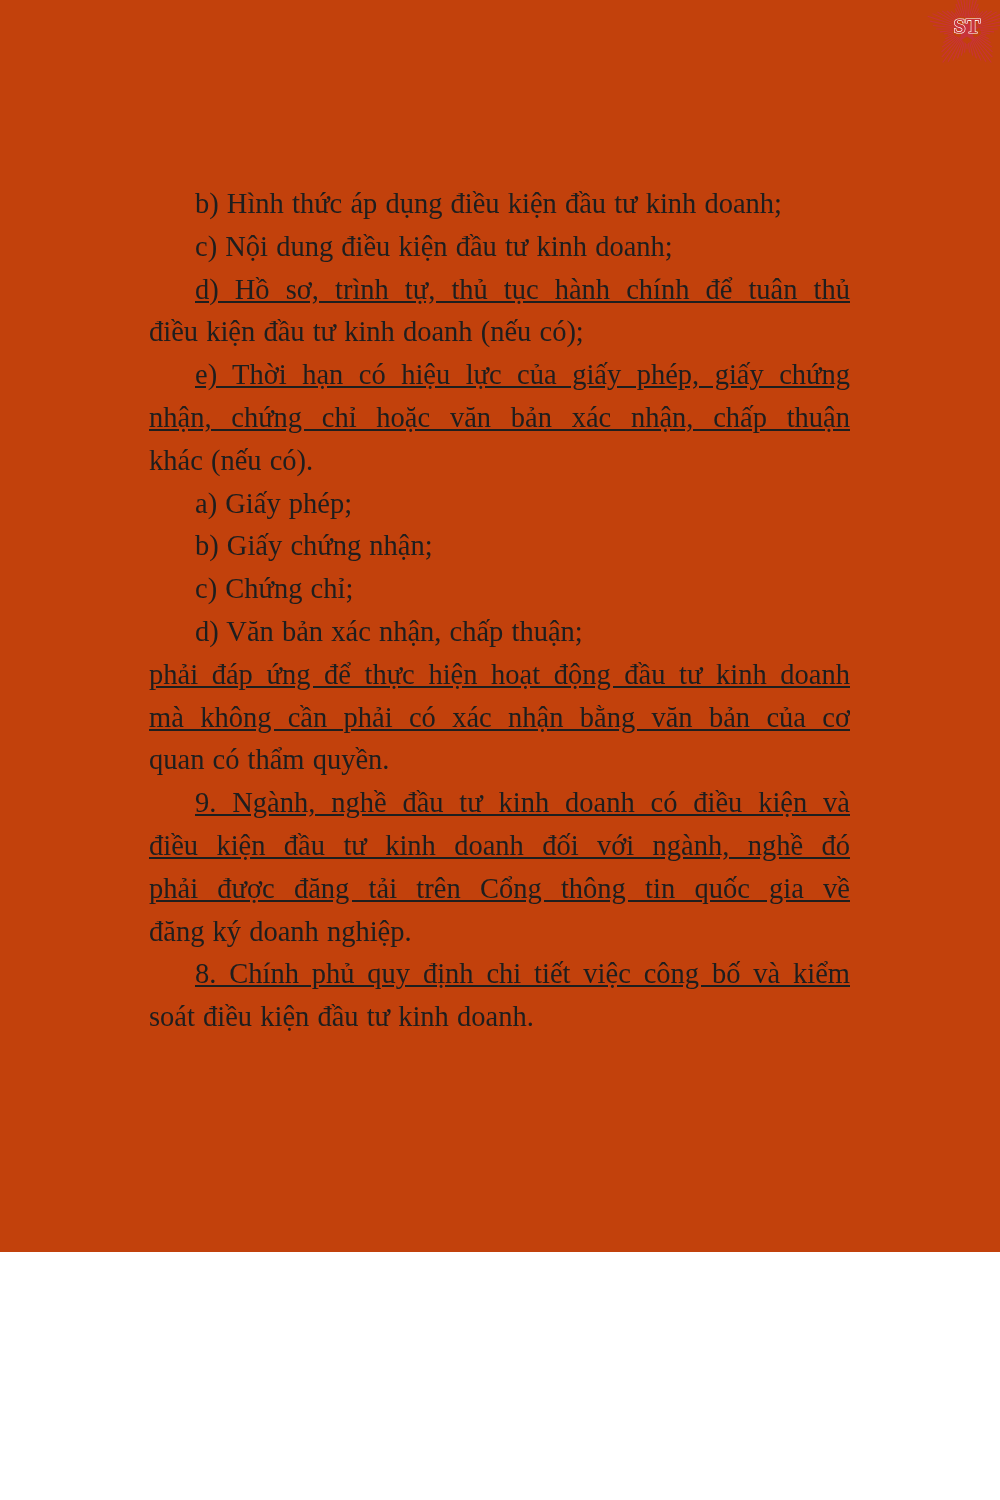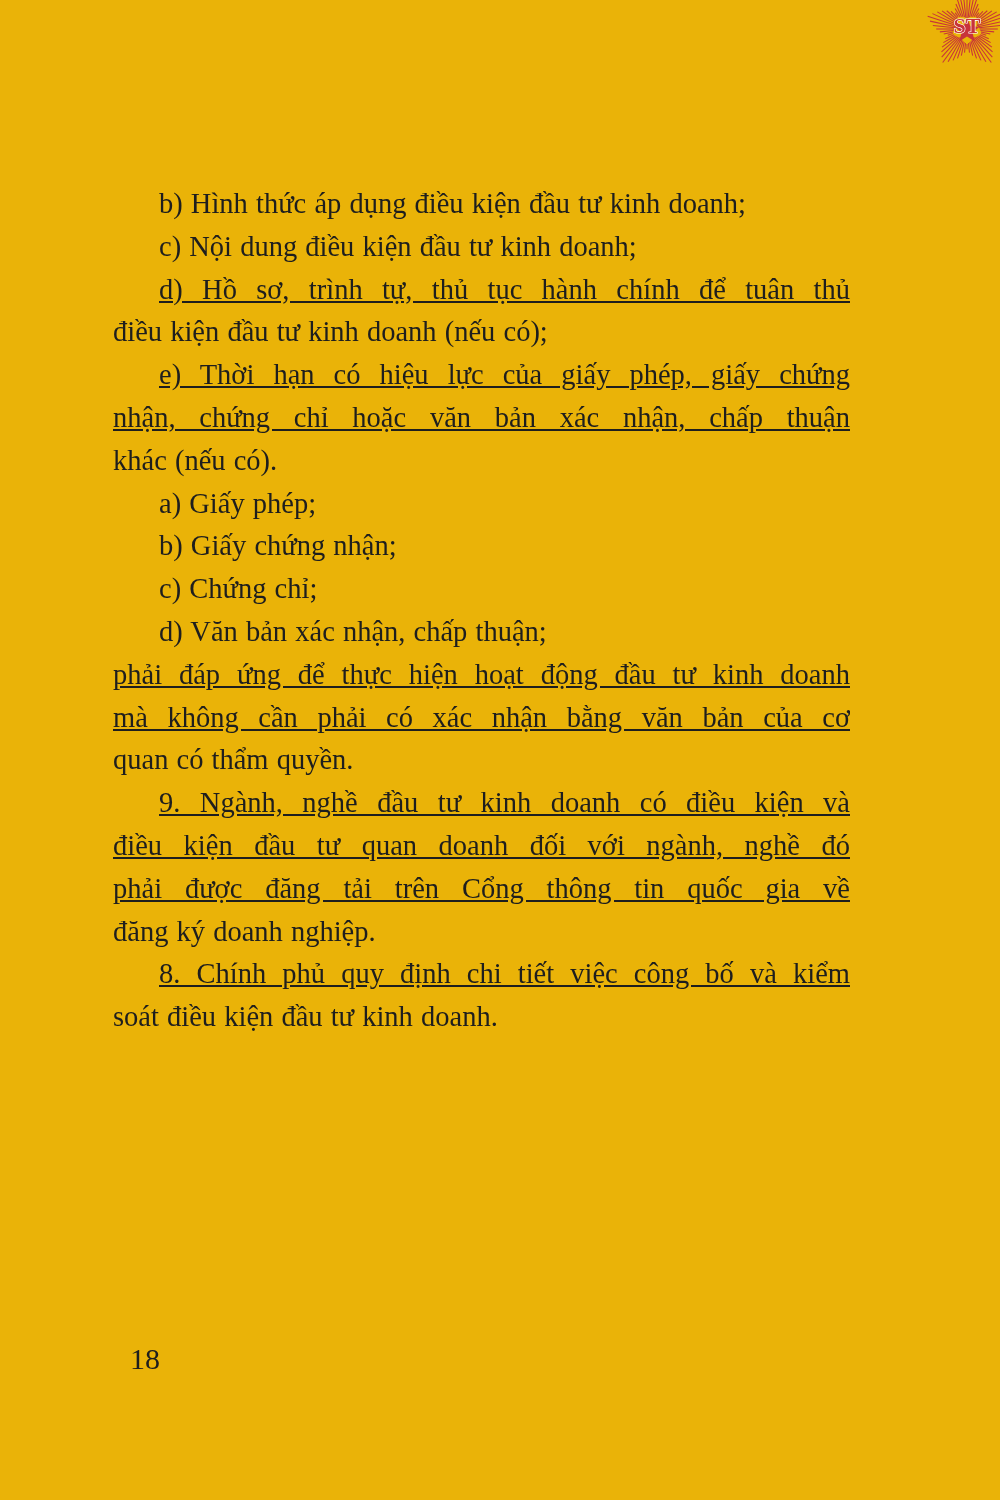--- a/index.html
+++ b/index.html
@@ -1,38 +1,39 @@
 <!DOCTYPE html>
 <html><head>
 <meta charset="utf-8">
 <style>
   html, body { margin: 0; padding: 0; background: #ffffff; }
   .page {
     position: relative;
     width: 1000px;
-    height: 1500px;
-    background: #eab308;
+    height: 1252px;
+    background: #c2410c;
     overflow: hidden;
     font-family: "Liberation Serif", serif;
     color: #1e1e1e;
   }
   .text-block {
     position: absolute;
     left: 113px;
     top: 183px;
     width: 737px;
     font-size: 28.5px;
   }
   .para { margin: 0; }
   .line {
     height: 42.8px;
     line-height: 42.8px;
     overflow: hidden;
     text-align: left;
     word-spacing: 1px;
+    margin-left: 36px;
   }
   .line.first { text-indent: 46px; }
   .line.j { text-align: justify; text-decoration: underline; }
   .line.j::after { content: ""; display: inline-block; width: 100%; height: 0; }
   .page-number {
     position: absolute;
     left: 130px;
     top: 1338px;
     font-size: 30px;
     line-height: 42px;
@@ -148,21 +149,21 @@
       <div class="para">
         <div class="line first">d) Văn bản xác nhận, chấp thuận;</div>
       </div>
       <div class="para">
         <div class="line j">phải đáp ứng để thực hiện hoạt động đầu tư kinh doanh</div>
         <div class="line j">mà không cần phải có xác nhận bằng văn bản của cơ</div>
         <div class="line">quan có thẩm quyền.</div>
       </div>
       <div class="para">
         <div class="line first j">9. Ngành, nghề đầu tư kinh doanh có điều kiện và</div>
-        <div class="line j">điều kiện đầu tư quan doanh đối với ngành, nghề đó</div>
+        <div class="line j">điều kiện đầu tư kinh doanh đối với ngành, nghề đó</div>
         <div class="line j">phải được đăng tải trên Cổng thông tin quốc gia về</div>
         <div class="line">đăng ký doanh nghiệp.</div>
       </div>
       <div class="para">
         <div class="line first j">8. Chính phủ quy định chi tiết việc công bố và kiểm</div>
         <div class="line">soát điều kiện đầu tư kinh doanh.</div>
       </div>
     </div>
 
   <div class="page-number">18</div>

